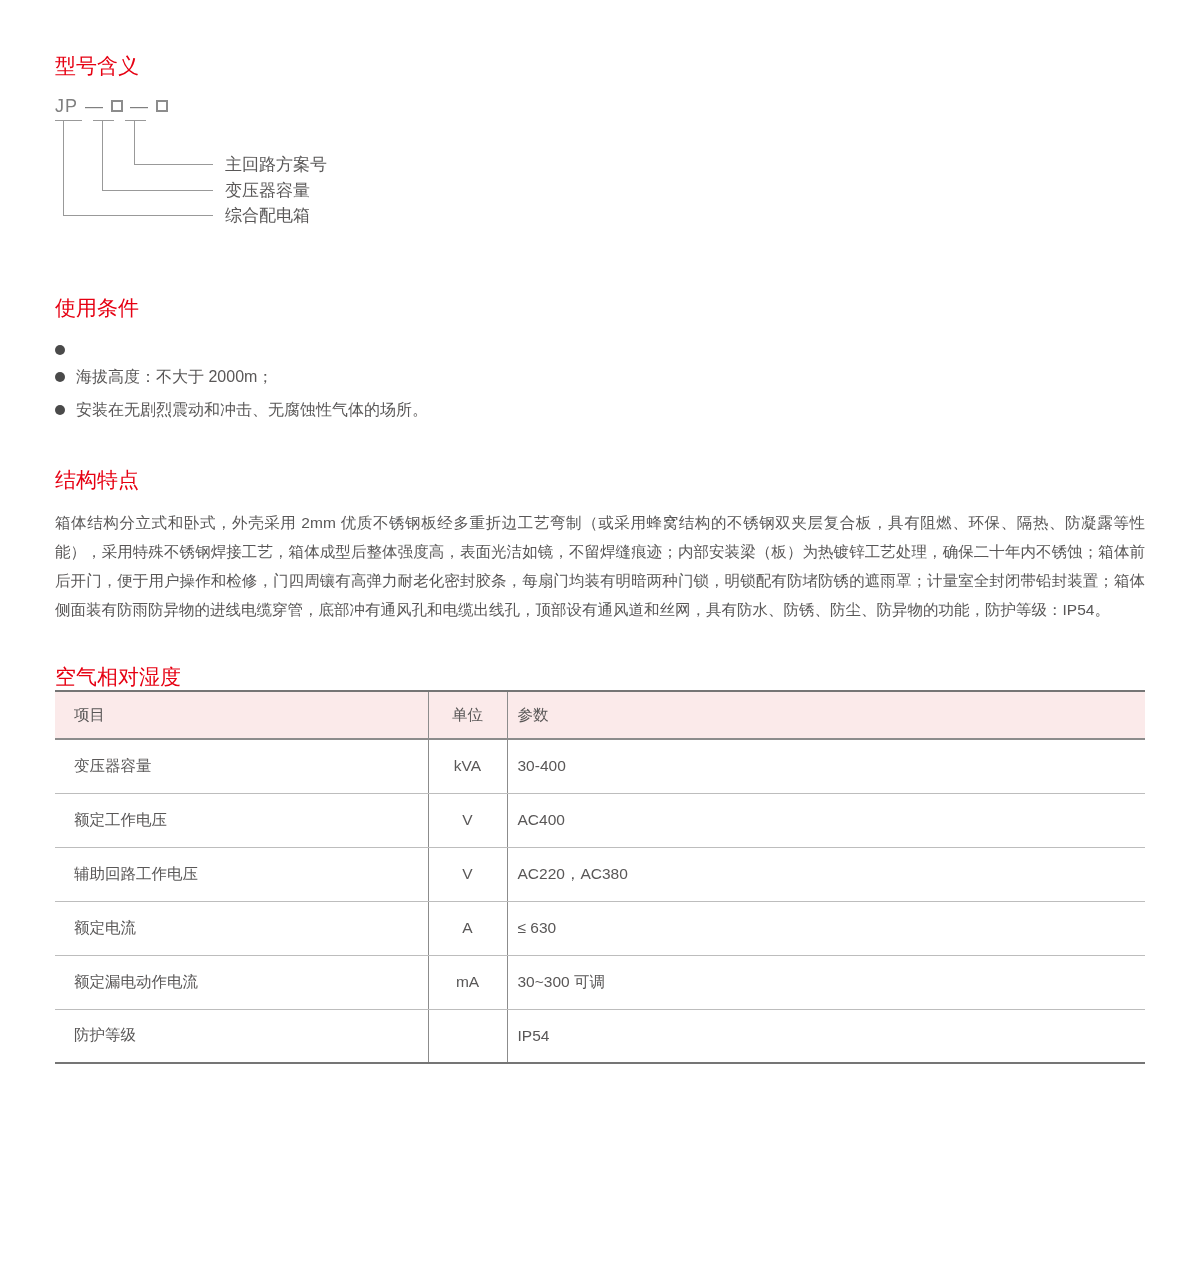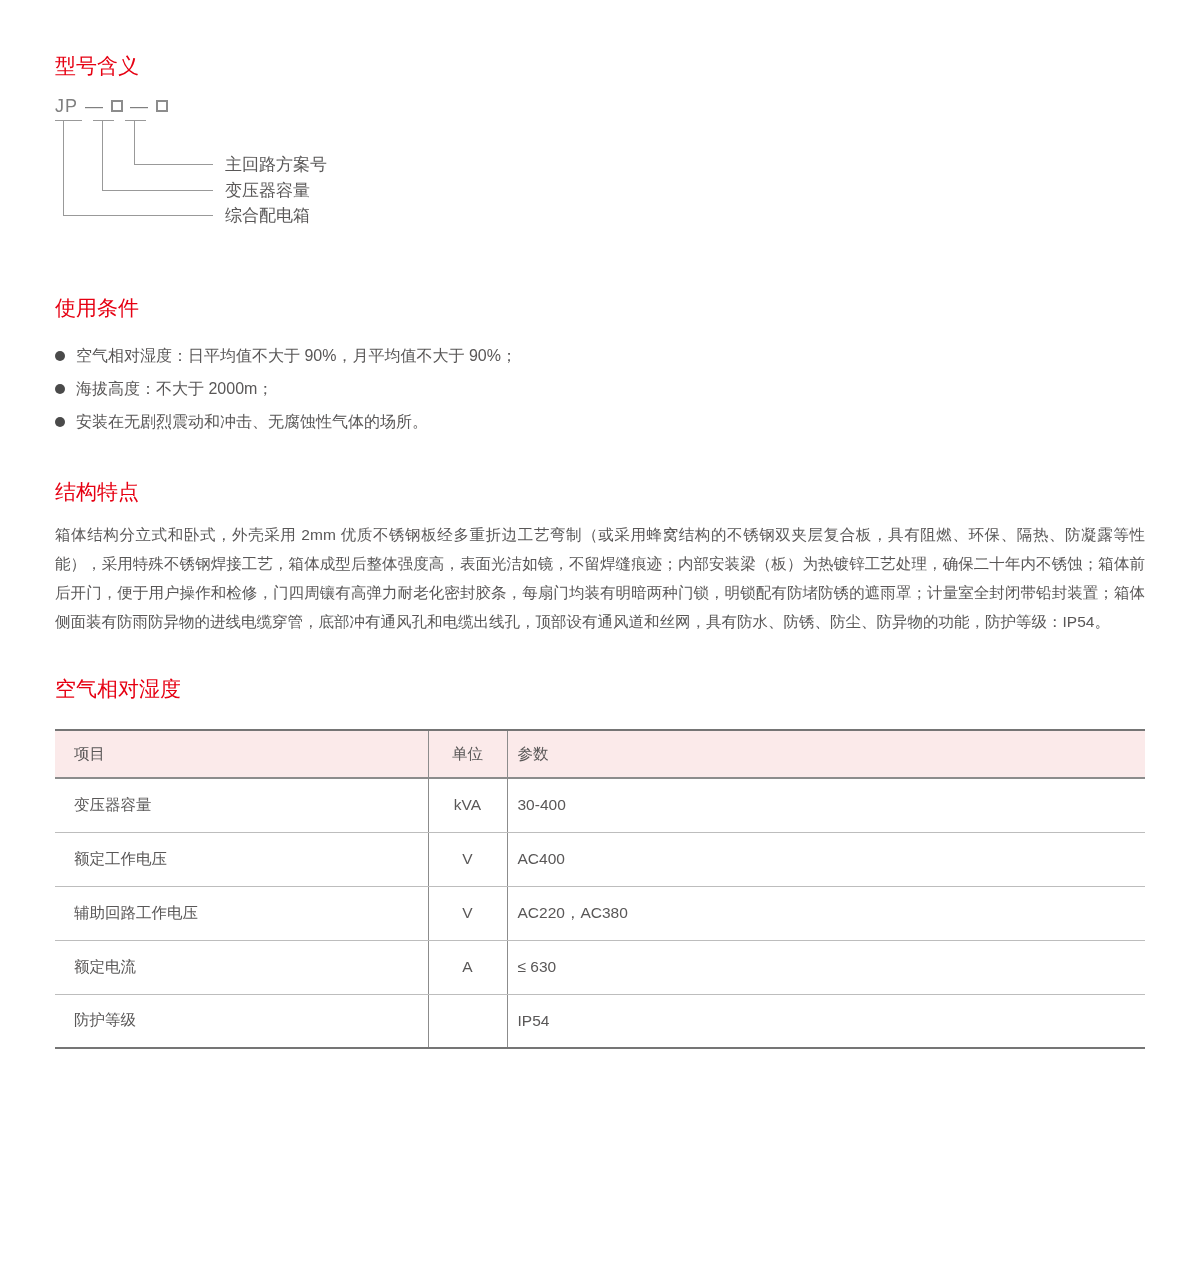--- a/index.html
+++ b/index.html
@@ -89,21 +89,20 @@
     margin: 15px 0 0 0;
     font-size: 15.5px;
     line-height: 29px;
     text-align: justify;
     color: #595757;
   }
 
   
   .params-title { margin-top: 40px; }
   table.params {
-    margin-top: 27px;
     width: 1090px;
     border-collapse: collapse;
     table-layout: fixed;
     font-size: 15.5px;
     color: #595757;
     border-top: 2px solid #757575;
     border-bottom: 2px solid #757575;
   }
   table.params th, table.params td {
     box-sizing: border-box;
@@ -156,21 +155,20 @@
     <div class="diagram-label" style="top:61px;">主回路方案号</div>
     <div class="diagram-label" style="top:87px;">变压器容量</div>
     <div class="diagram-label" style="top:112px;">综合配电箱</div>
   </div>
 
   <h2 class="section-title conditions-title">使用条件</h2>
 
   <div class="bullet-list">
     <div class="bullet-item">
       <span class="bullet-dot"></span>
-      <span>空气相对湿度：日平均值不大于 90%，月平均值不大于 90%；</span>
     </div>
     <div class="bullet-item">
       <span class="bullet-dot"></span>
       <span>海拔高度：不大于 2000m；</span>
     </div>
     <div class="bullet-item">
       <span class="bullet-dot"></span>
       <span>安装在无剧烈震动和冲击、无腐蚀性气体的场所。</span>
     </div>
   </div>
@@ -204,20 +202,25 @@
         <td class="col-item">辅助回路工作电压</td>
         <td class="col-unit">V</td>
         <td class="col-value">AC220，AC380</td>
       </tr>
       <tr>
         <td class="col-item">额定电流</td>
         <td class="col-unit">A</td>
         <td class="col-value">≤ 630</td>
       </tr>
       <tr>
+        <td class="col-item">额定漏电动作电流</td>
+        <td class="col-unit">mA</td>
+        <td class="col-value">30~300 可调</td>
+      </tr>
+      <tr>
         <td class="col-item">防护等级</td>
         <td class="col-unit"></td>
         <td class="col-value">IP54</td>
       </tr>
     </tbody>
   </table>
 
 </div>
 
 </body></html>

